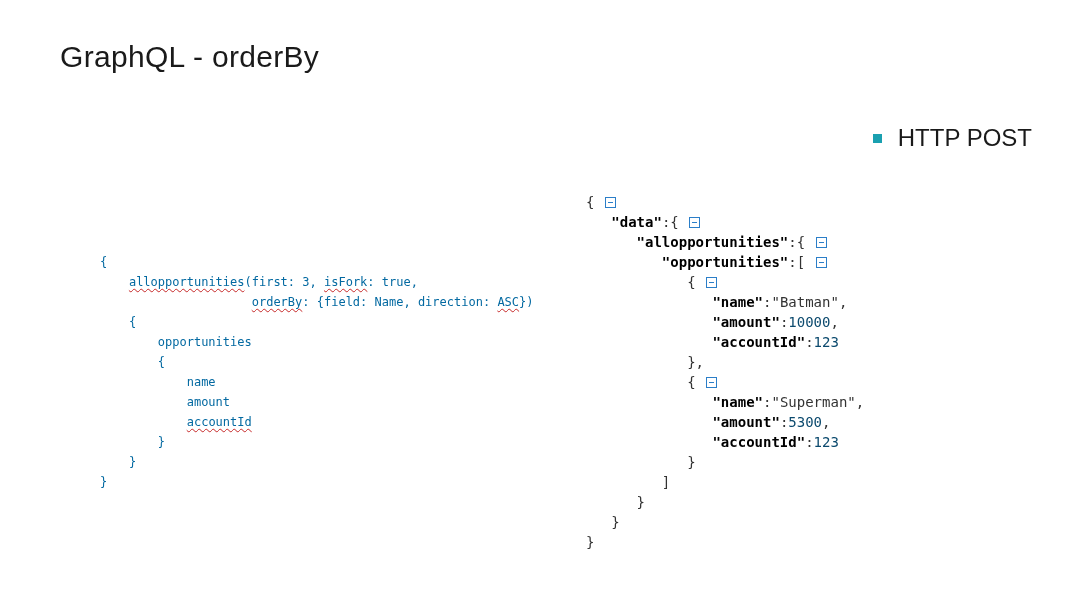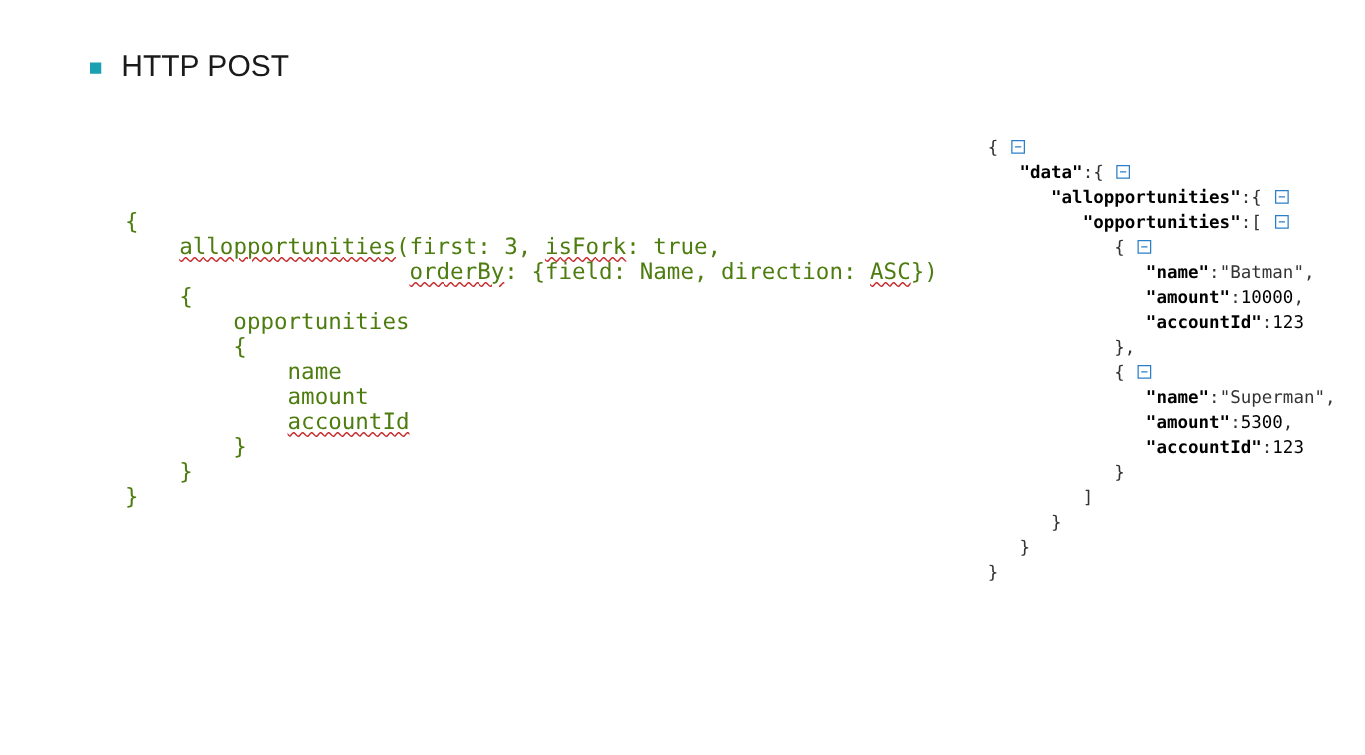--- a/index.html
+++ b/index.html
@@ -25,20 +25,21 @@
     letter-spacing: 0.3px;
     margin: 0 0 50px 0;
     color: #1a1a1a;
   }
   .bullet-row {
     display: flex;
     align-items: center;
     gap: 16px;
     margin-bottom: 40px;
     margin-left: 12px;
+    justify-content: flex-end;
   }
   .bullet-marker {
     width: 9px;
     height: 9px;
     background: #1aa0b0;
     flex: 0 0 auto;
   }
   .bullet-text {
     font-size: 24px;
     color: #1a1a1a;
@@ -52,23 +53,23 @@
     flex: 1;
     padding-left: 40px;
     padding-top: 60px;
   }
   .col-right {
     flex: 1;
     padding-top: 0;
   }
   pre.code {
     font-family: "Consolas", "Menlo", monospace;
-    font-size: 18px;
+    font-size: 12px;
     line-height: 20px;
-    color: #4d7c0f;
+    color: #0369a1;
     margin: 0;
     white-space: pre;
   }
   .squiggle {
     text-decoration-line: underline;
     text-decoration-style: wavy;
     text-decoration-color: #c62828;
     text-decoration-thickness: 1px;
     text-underline-offset: 2px;
   }
@@ -78,21 +79,21 @@
     font-size: 14px;
     line-height: 20px;
     color: #333;
   }
   .json .line {
     white-space: pre;
   }
   .json .k { font-weight: bold; color: #000; }
   .json .p { color: #333; }
   .json .s { color: #333; }
-  .json .n { color: #000000; }
+  .json .n { color: #0c4a6e; }
 
   .fold-icon {
     display: inline-flex;
     width: 11px;
     height: 11px;
     border: 1px solid #2b7ec8;
     box-sizing: border-box;
     align-items: center;
     justify-content: center;
     vertical-align: middle;
@@ -106,20 +107,21 @@
     height: 1px;
     background: #2b7ec8;
     display: block;
   }
 </style>
 </head>
 <body>
 
 <div class="slide">
 
+  <h1 class="title">GraphQL - orderBy</h1>
 
   <div class="bullet-row">
     <span class="bullet-marker"></span>
     <span class="bullet-text">HTTP POST</span>
   </div>
 
   <div class="columns">
 
     <div class="col-left">
       <pre class="code"><span>{</span>

